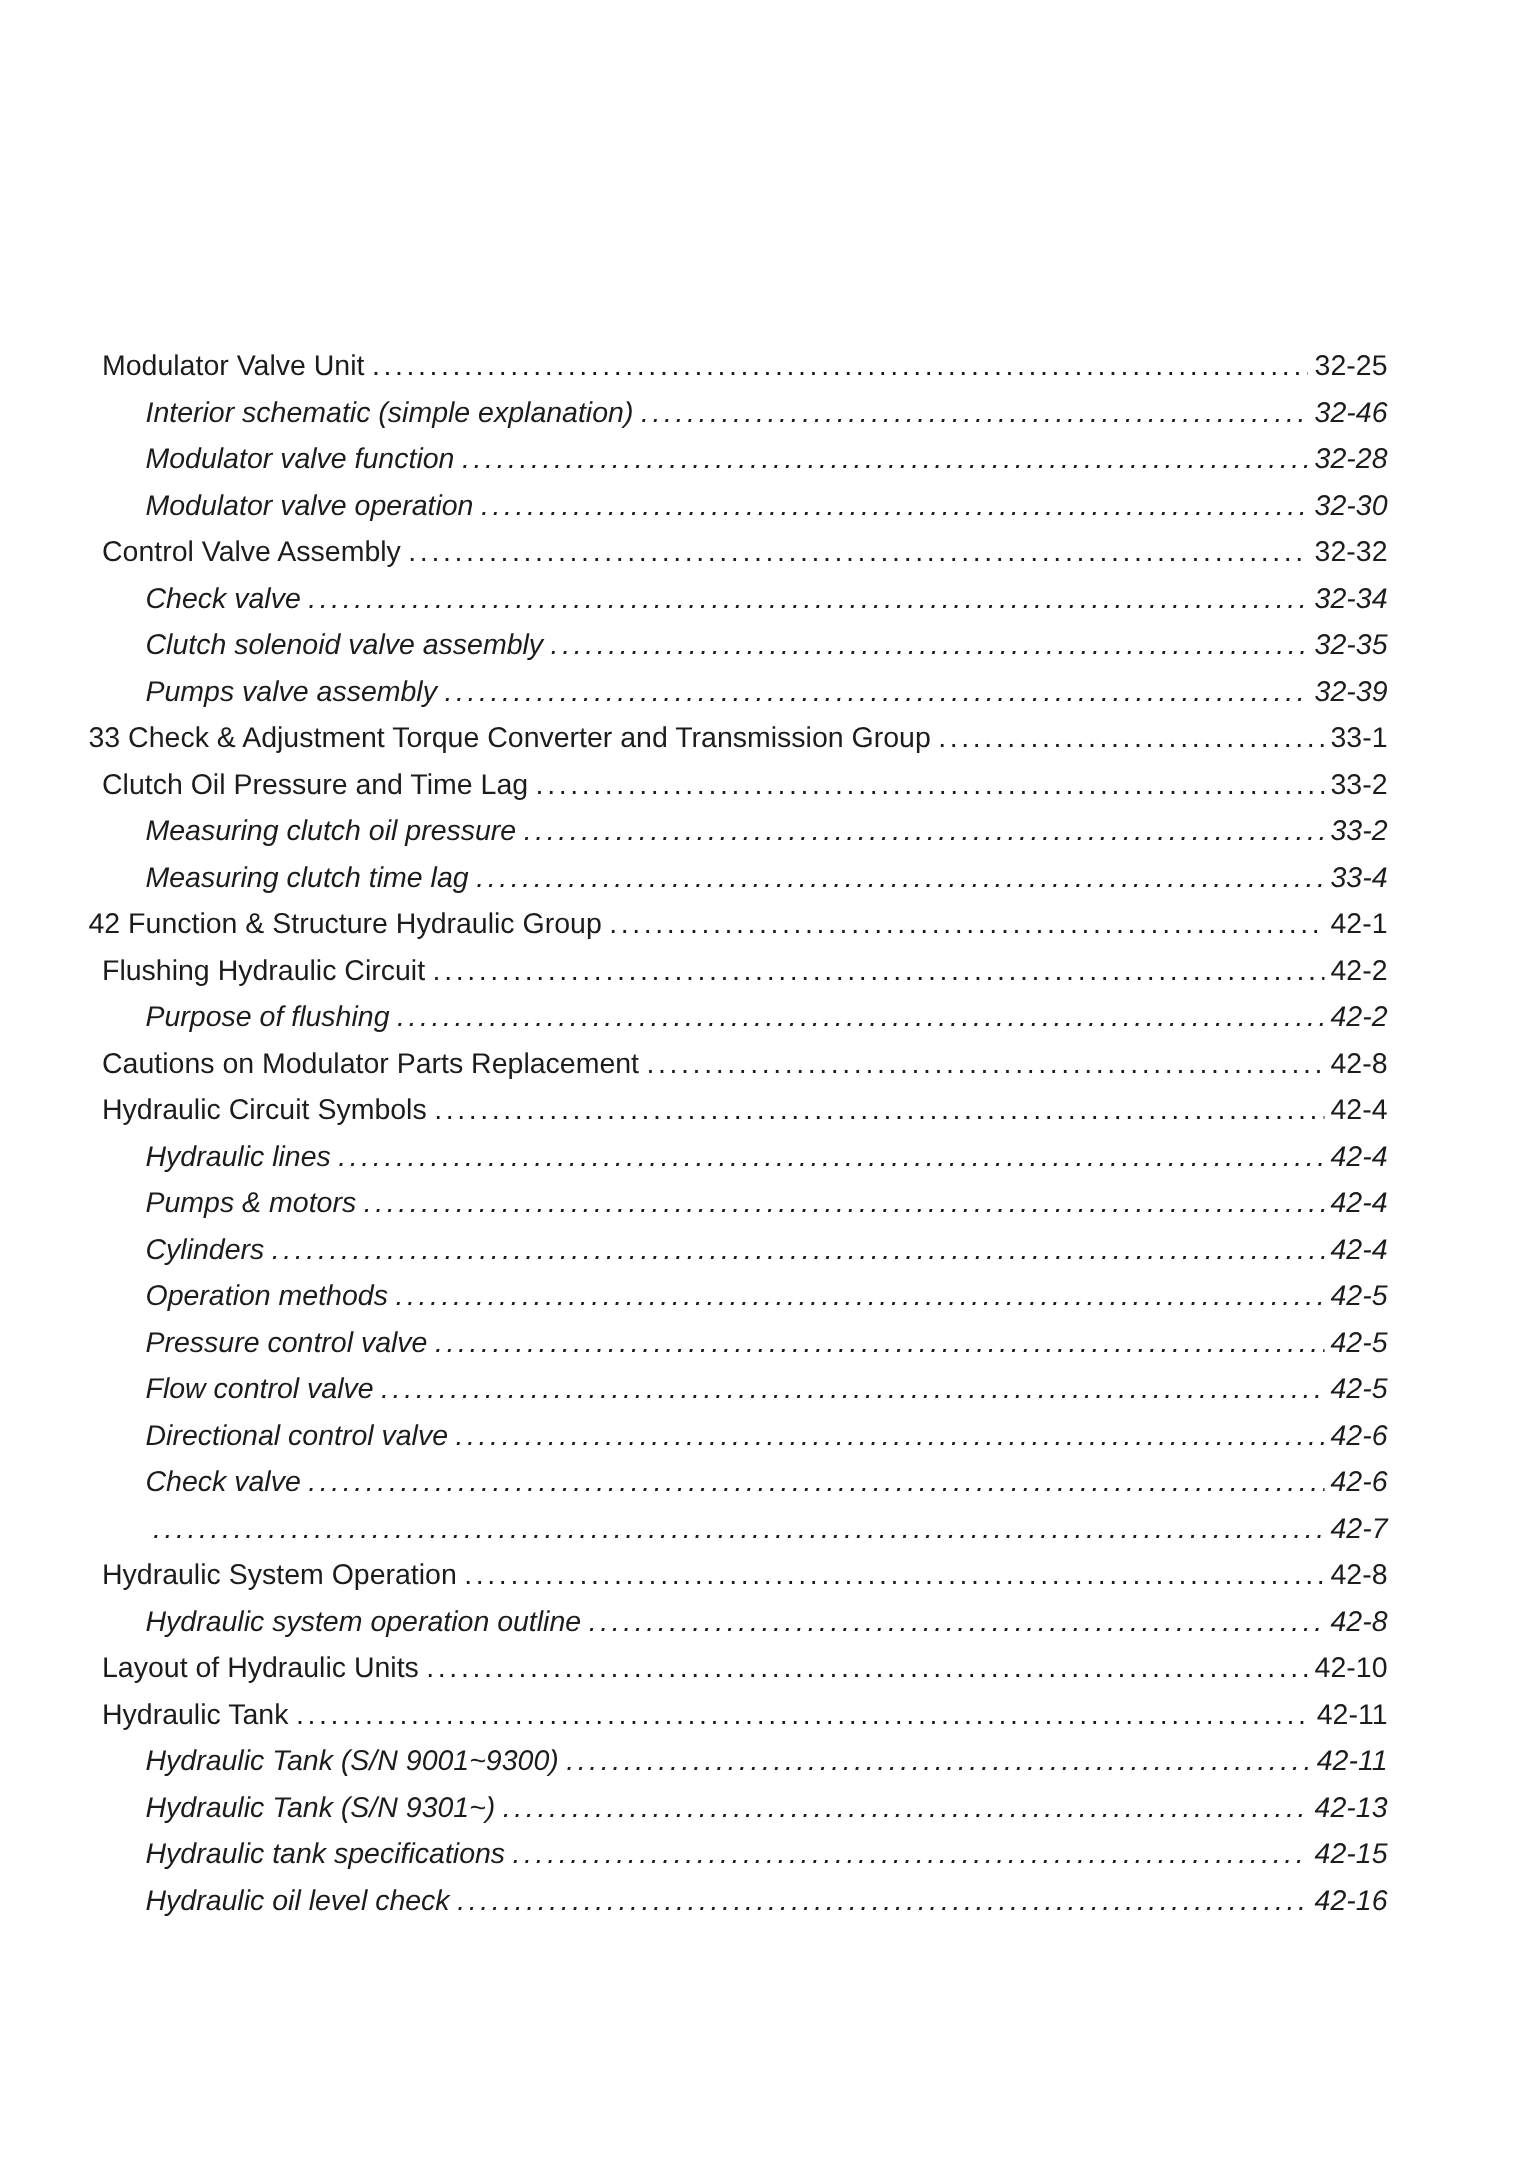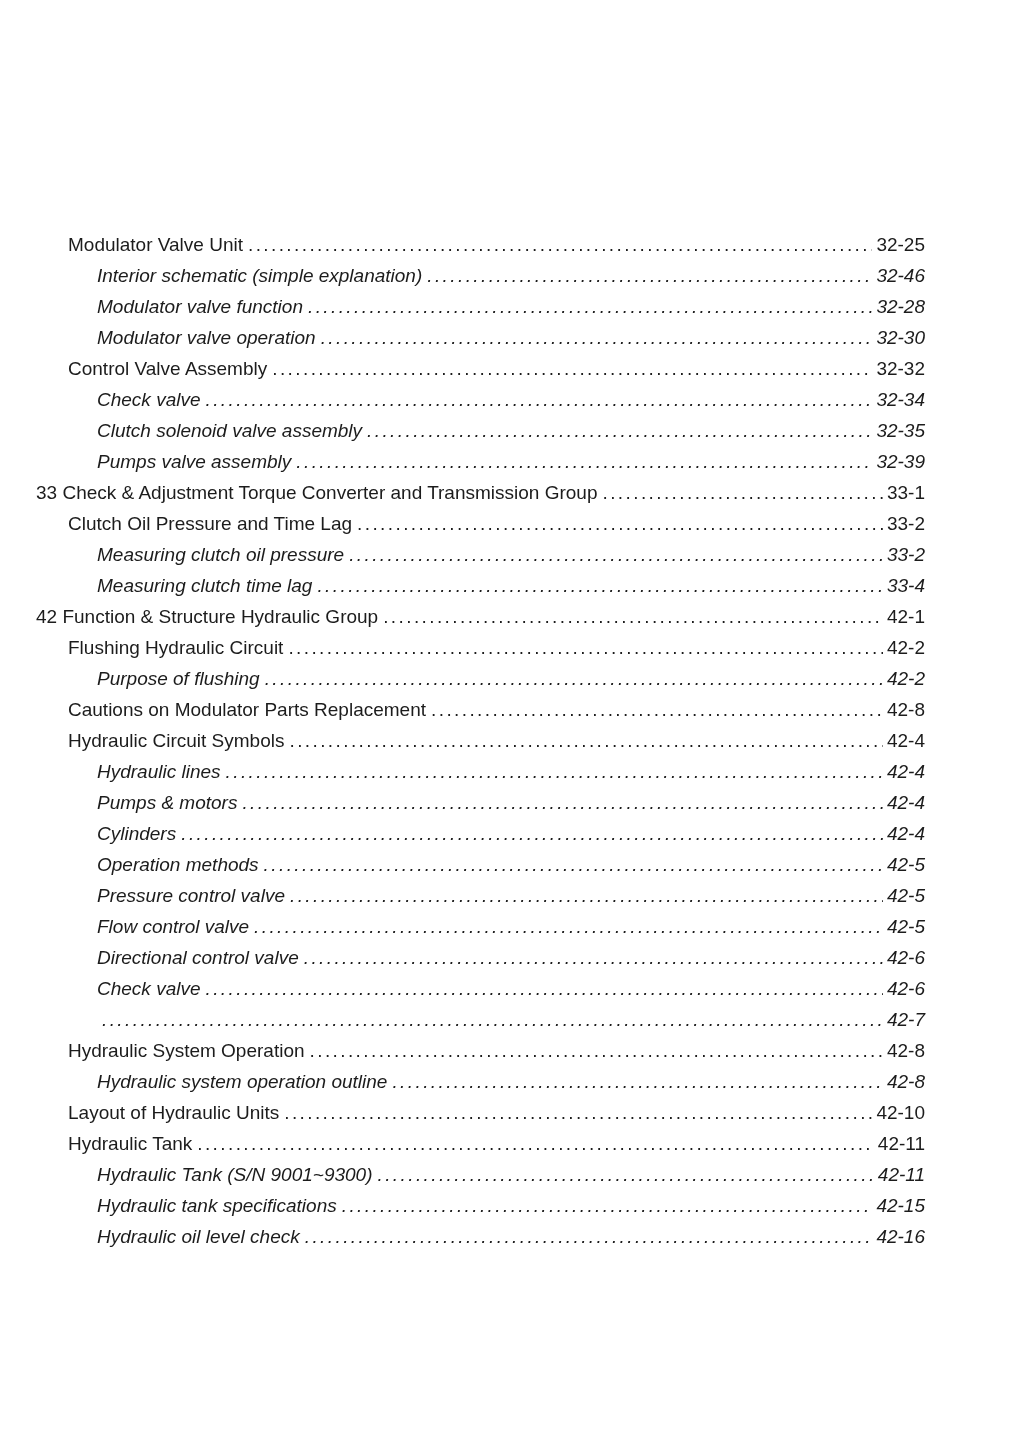--- a/index.html
+++ b/index.html
@@ -23,21 +23,21 @@
     padding-right: 99px;
   }
   .toc-row {
     display: flex;
     align-items: baseline;
     height: 31px;
     font-size: 19px;
     line-height: 31px;
     white-space: nowrap;
   }
-  .toc-row.level-0 { padding-left: 36px; }
+  .toc-row.level-0 { padding-left: 59px; }
   .toc-row.level-1 { padding-left: 68px; }
   .toc-row.level-2 { padding-left: 97px; font-style: italic; }
   .toc-label {
     flex: 0 0 auto;
   }
   .toc-leader {
     flex: 1 1 auto;
     overflow: hidden;
     white-space: nowrap;
     margin-left: 5px;
@@ -205,20 +205,25 @@
       <span class="toc-label">Hydraulic Tank</span>
       <span class="toc-leader"></span>
       <span class="toc-page">42-11</span>
     </div>
     <div class="toc-row level-2">
       <span class="toc-label">Hydraulic Tank (S/N 9001~9300)</span>
       <span class="toc-leader"></span>
       <span class="toc-page">42-11</span>
     </div>
     <div class="toc-row level-2">
+      <span class="toc-label">Hydraulic Tank (S/N 9301~)</span>
+      <span class="toc-leader"></span>
+      <span class="toc-page">42-13</span>
+    </div>
+    <div class="toc-row level-2">
       <span class="toc-label">Hydraulic tank specifications</span>
       <span class="toc-leader"></span>
       <span class="toc-page">42-15</span>
     </div>
     <div class="toc-row level-2">
       <span class="toc-label">Hydraulic oil level check</span>
       <span class="toc-leader"></span>
       <span class="toc-page">42-16</span>
     </div>
   </div>

